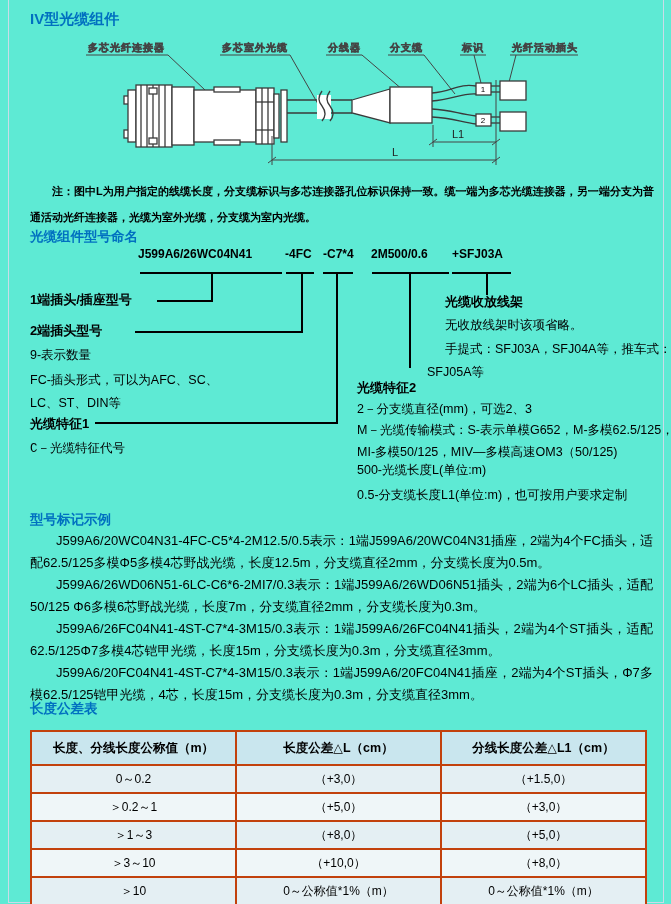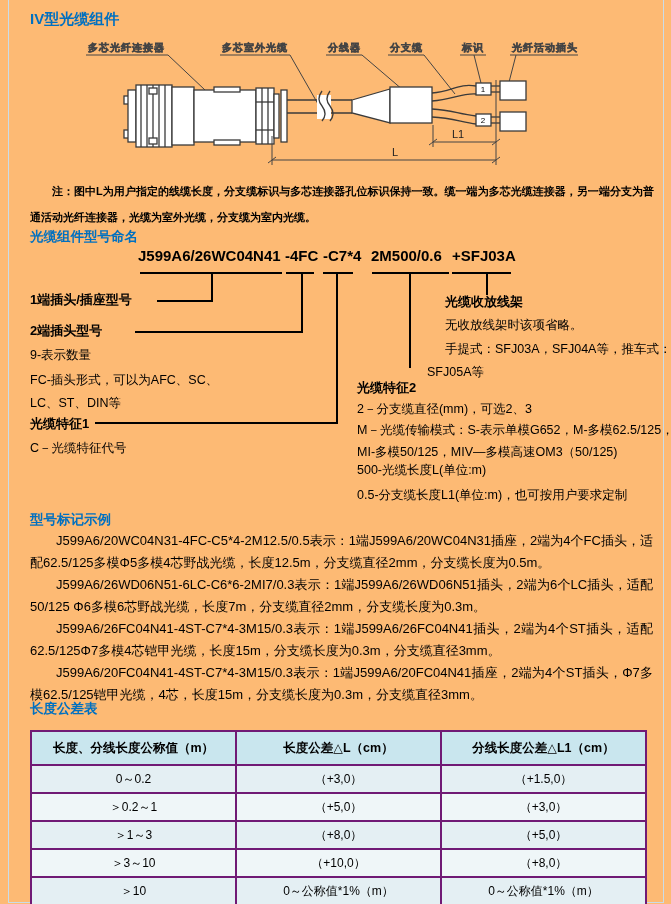--- a/index.html
+++ b/index.html
@@ -1,34 +1,34 @@
 <!DOCTYPE html>
 <html><head>
 <meta charset="utf-8">
 <style>
   html,body{margin:0;padding:0;background:#fff;}
-  .page{position:relative;width:671px;height:904px;background:#fdba74;overflow:hidden;
+  .page{position:relative;width:671px;height:904px;background:#5eead4;overflow:hidden;
         font-family:"Liberation Sans","DejaVu Sans",sans-serif;color:#000;}
   .page-frame{position:absolute;left:8px;top:-4px;width:654px;height:906px;
         border-left:1px solid #c9dcE8;border-right:1px solid #c9dce8;border-bottom:1px solid #c9dce8;
         pointer-events:none;}
   .abs{position:absolute;}
   .sec-title{font-weight:bold;color:#0070C0;font-size:13.5px;}
   .doc-title{font-weight:bold;color:#0070C0;font-size:15px;}
   .ln{position:absolute;background:#000;}
-  .model-seg{position:absolute;font-weight:bold;font-size:15px;white-space:nowrap;}
+  .model-seg{position:absolute;font-weight:bold;font-size:12px;white-space:nowrap;}
   .lbl-b{position:absolute;font-weight:bold;font-size:13px;white-space:nowrap;}
   .lbl-n{position:absolute;font-size:12.5px;white-space:nowrap;}
   .note{position:absolute;left:30px;top:178px;width:624px;margin:0;
         font-weight:bold;font-size:11px;line-height:26px;text-indent:2em;text-align:justify;}
   .examples{position:absolute;left:30px;top:530px;width:623px;}
   .examples p{margin:0;font-size:13px;line-height:22px;text-indent:2em;text-align:justify;}
   table.tol{position:absolute;left:30px;top:730px;width:617px;border-collapse:collapse;
         table-layout:fixed;}
-  table.tol th,table.tol td{border:2px solid #701a75;text-align:center;font-size:12px;}
+  table.tol th,table.tol td{border:2px solid #c2410c;text-align:center;font-size:12px;}
   table.tol th{background:#c9e6ee;font-weight:bold;height:30px;font-size:12.5px;}
   table.tol td{height:24px;margin-left:25px;}
   table.tol tbody tr:nth-child(odd) td{background:#e4eff3;}
   table.tol tbody tr:nth-child(even) td{background:#eff6f8;}
   svg text{font-family:"Liberation Sans","DejaVu Sans",sans-serif;}
   .callout{font-size:10px;letter-spacing:1px;fill:#333;}
   .dimtxt{font-size:11px;fill:#222;}
 </style>
 </head>
 <body>
@@ -172,21 +172,21 @@
   <div class="ln" style="left:157px;top:300px;width:56px;height:2px;"></div>
   <div class="ln" style="left:135px;top:331px;width:168px;height:2px;"></div>
   <div class="ln" style="left:95px;top:422px;width:243px;height:2px;"></div>
 
   <div class="lbl-b" style="left:30px;top:291px;">1端插头/插座型号</div>
   <div class="lbl-b" style="left:30px;top:322px;">2端插头型号</div>
   <div class="lbl-n" style="left:30px;top:347px;">9-表示数量</div>
   <div class="lbl-n" style="left:30px;top:372px;">FC-插头形式，可以为AFC、SC、</div>
   <div class="lbl-n" style="left:30px;top:395px;">LC、ST、DIN等</div>
   <div class="lbl-b" style="left:30px;top:415px;">光缆特征1</div>
-  <div class="lbl-n" style="left:30px;top:440px;">C－光缆特征代号</div>
+  <div class="lbl-n" style="left:30px;top:440px;font-family:Liberation Mono, monospace;">C－光缆特征代号</div>
 
   <div class="lbl-b" style="left:445px;top:293px;">光缆收放线架</div>
   <div class="lbl-n" style="left:445px;top:317px;">无收放线架时该项省略。</div>
   <div class="lbl-n" style="left:445px;top:341px;">手提式：SFJ03A，SFJ04A等，推车式：</div>
   <div class="lbl-n" style="left:427px;top:364px;">SFJ05A等</div>
   <div class="lbl-b" style="left:357px;top:379px;">光缆特征2</div>
   <div class="lbl-n" style="left:357px;top:401px;">2－分支缆直径(mm)，可选2、3</div>
   <div class="lbl-n" style="left:357px;top:422px;">M－光缆传输模式：S-表示单模G652，M-多模62.5/125，</div>
   <div class="lbl-n" style="left:357px;top:444px;">MI-多模50/125，MIV—多模高速OM3（50/125)</div>
   <div class="lbl-n" style="left:357px;top:462px;text-align:center;">500-光缆长度L(单位:m)</div>

